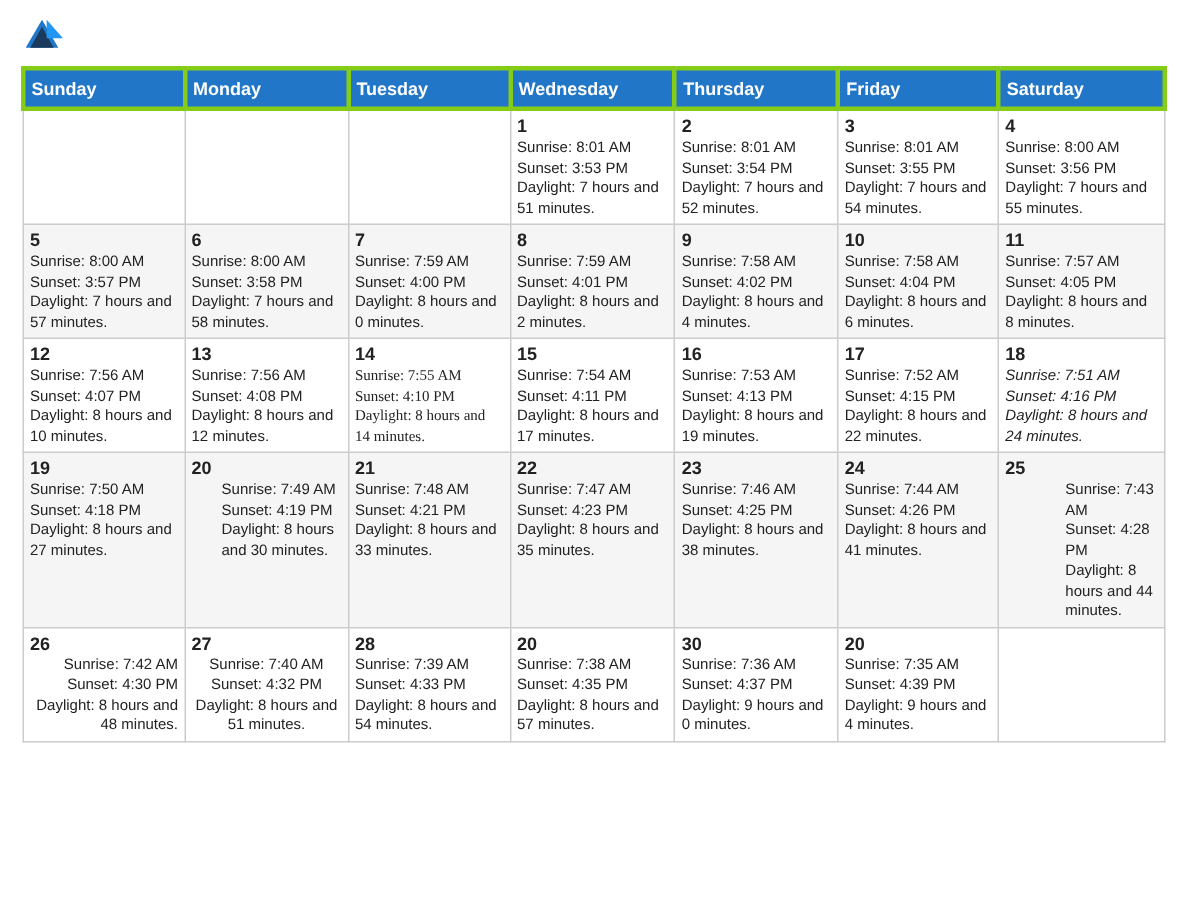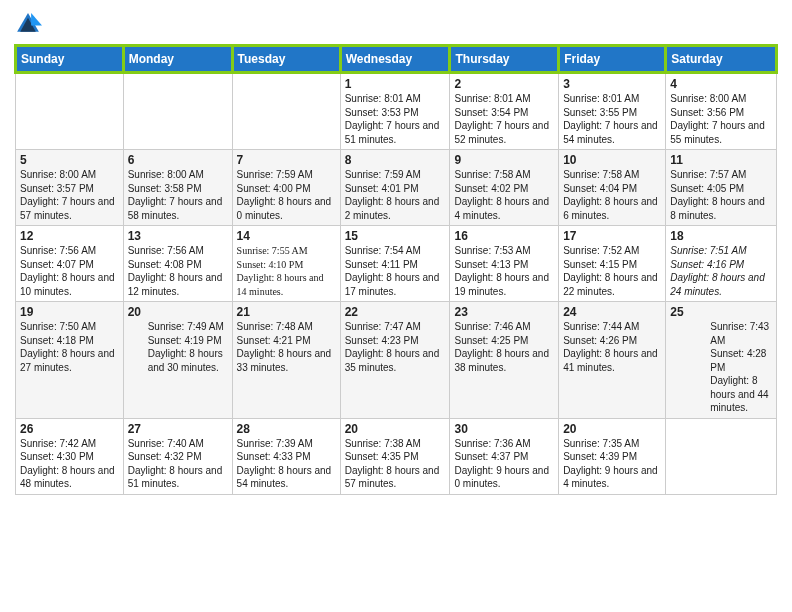--- a/index.html
+++ b/index.html
@@ -289,27 +289,27 @@
           <td>
             <span class="day-num">25</span>
             <div class="day-info" style="white-space: pre-line; margin-left: 40px;">Sunrise: 7:43 AM
 Sunset: 4:28 PM
 Daylight: 8 hours and 44 minutes.</div>
           </td>
         </tr>
         <tr>
           <td>
             <span class="day-num">26</span>
-            <div class="day-info" style="white-space: pre-line;">Sunrise: 7:42 AM
+            <div class="day-info" style="white-space: pre-line; text-align: right;">Sunrise: 7:42 AM
 Sunset: 4:30 PM
 Daylight: 8 hours and 48 minutes.</div>
           </td>
           <td>
             <span class="day-num">27</span>
-            <div class="day-info" style="white-space: pre-line;">Sunrise: 7:40 AM
+            <div class="day-info" style="white-space: pre-line; text-align: center;">Sunrise: 7:40 AM
 Sunset: 4:32 PM
 Daylight: 8 hours and 51 minutes.</div>
           </td>
           <td>
             <span class="day-num">28</span>
             <div class="day-info" style="white-space: pre-line;">Sunrise: 7:39 AM
 Sunset: 4:33 PM
 Daylight: 8 hours and 54 minutes.</div>
           </td>
           <td>

